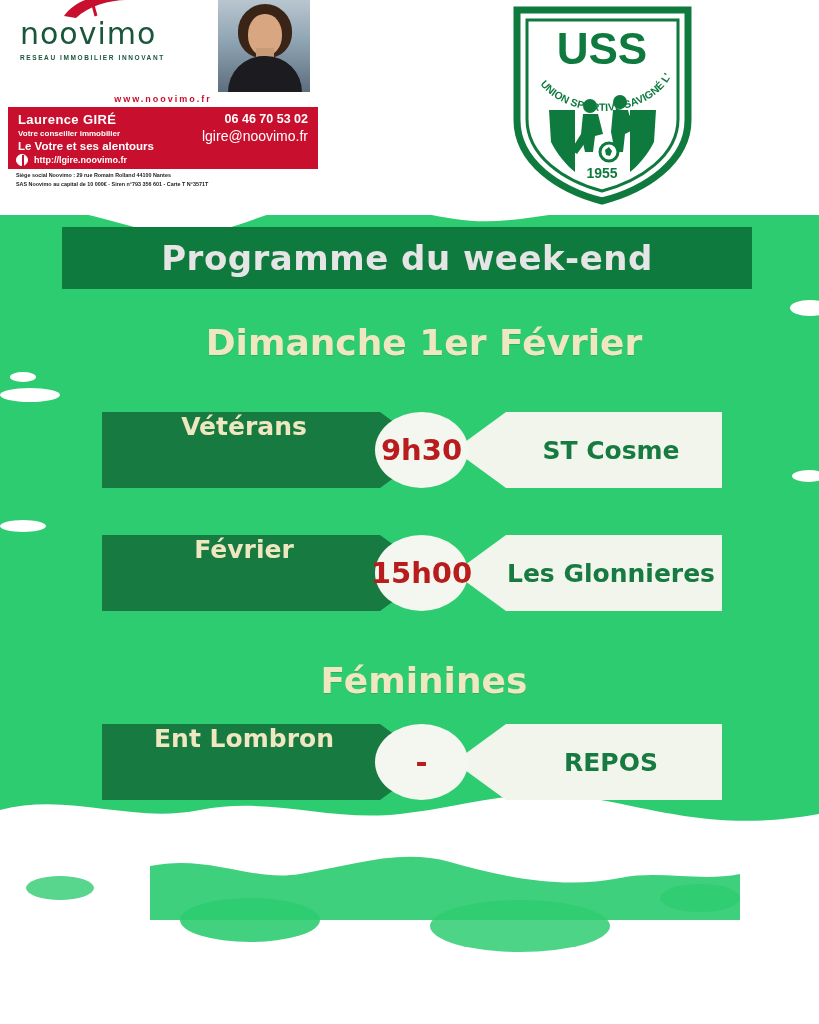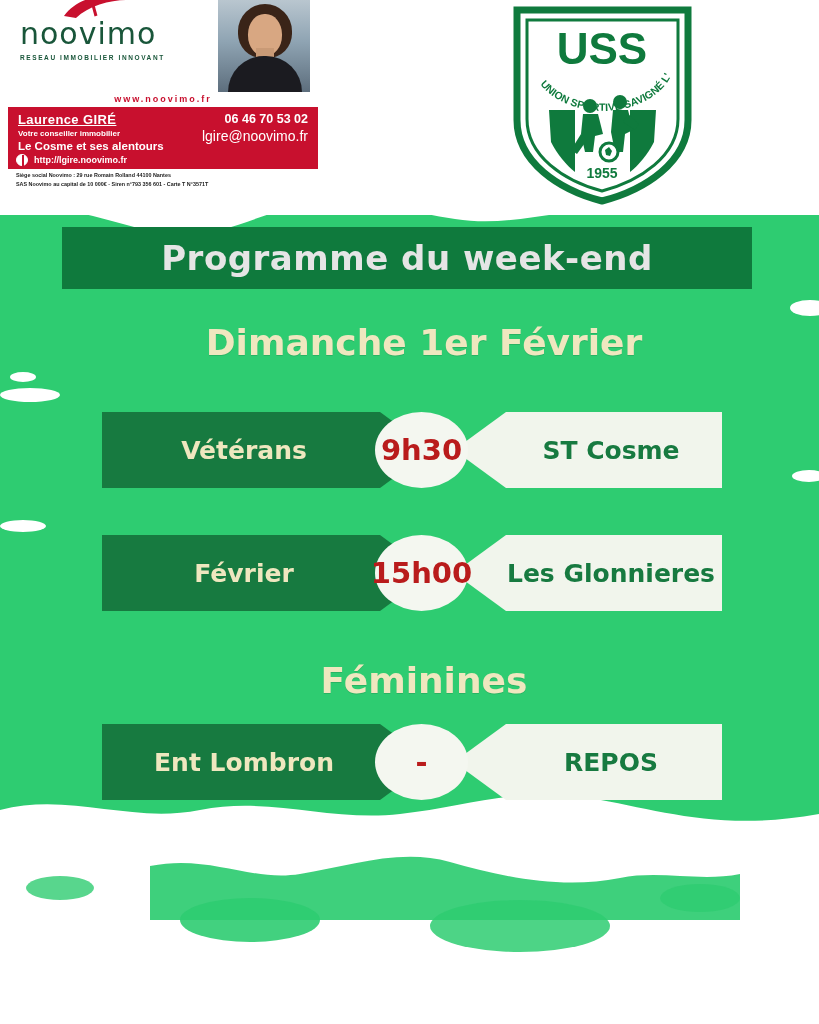--- a/index.html
+++ b/index.html
@@ -132,21 +132,20 @@
     position: relative;
     height: 62px;
     background: #c8102e;
     color: #ffffff;
     padding: 5px 10px;
   }
   .sr-name {
     font-size: 13px;
     font-weight: bold;
     letter-spacing: .4px;
-    text-decoration: underline;
   }
   .sr-role {
     font-size: 8px;
     font-weight: bold;
     margin-top: 2px;
   }
   .sr-zone {
     font-size: 11.5px;
     font-weight: bold;
     margin-top: 2px;
@@ -251,21 +250,20 @@
   #row-2 { top: 535px; }
   #row-3 { top: 724px; text-decoration: underline; }
 
   .home-tag {
     position: absolute;
     left: 0; top: 0;
     width: 330px; height: 76px;
     background: #177a40;
     clip-path: polygon(0 0, 278px 0, 330px 38px, 278px 76px, 0 76px);
     display: flex;
-    align-items: center;
     justify-content: center;
     padding-right: 46px;
   }
   .home-tag span {
     color: #efe7bf;
     font-size: 25px;
     font-weight: bold;
     font-family: "DejaVu Sans", sans-serif;
   }
   .time-bubble {
@@ -343,21 +341,21 @@
       <div class="hair"></div>
       <div class="face"></div>
       <div class="neck"></div>
       <div class="body"></div>
     </div>
   </div>
   <div class="sponsor-url">www.noovimo.fr</div>
   <div class="sponsor-red">
     <div class="sr-name">Laurence GIRÉ</div>
     <div class="sr-role">Votre conseiller immobilier</div>
-    <div class="sr-zone">Le Cosme et ses alentours</div>
+    <div class="sr-zone">Le Votre et ses alentours</div>
     <div class="sr-phone">06 46 70 53 02</div>
     <div class="sr-mail">lgire@noovimo.fr</div>
     <div class="sr-globe"></div>
     <div class="sr-site">http://lgire.noovimo.fr</div>
   </div>
   <div class="sponsor-legal">
     <div>Siège social Noovimo : 29 rue Romain Rolland 44100 Nantes</div>
     <div>SAS Noovimo au capital de 10 000€ - Siren n°793 356 601 - Carte T N°3571T</div>
   </div>
 </div>

